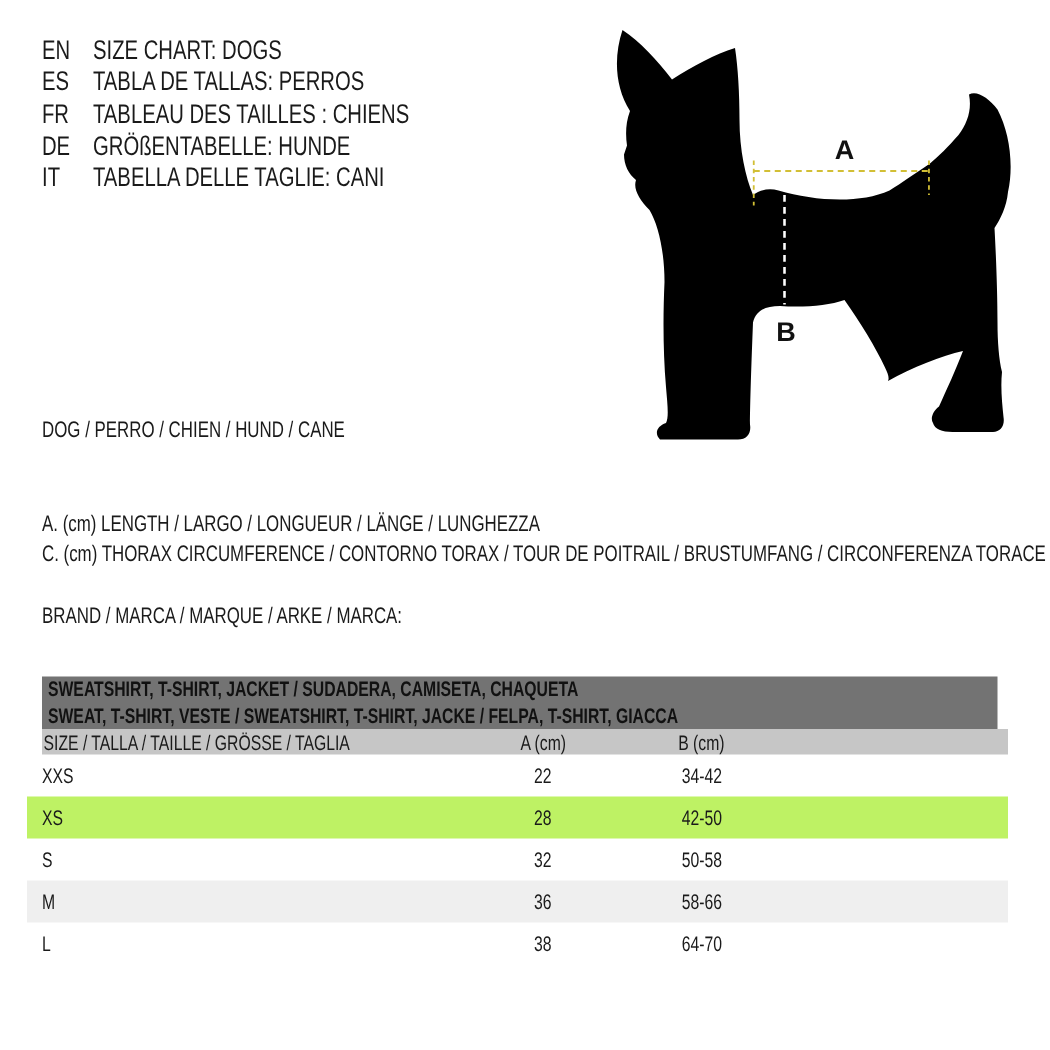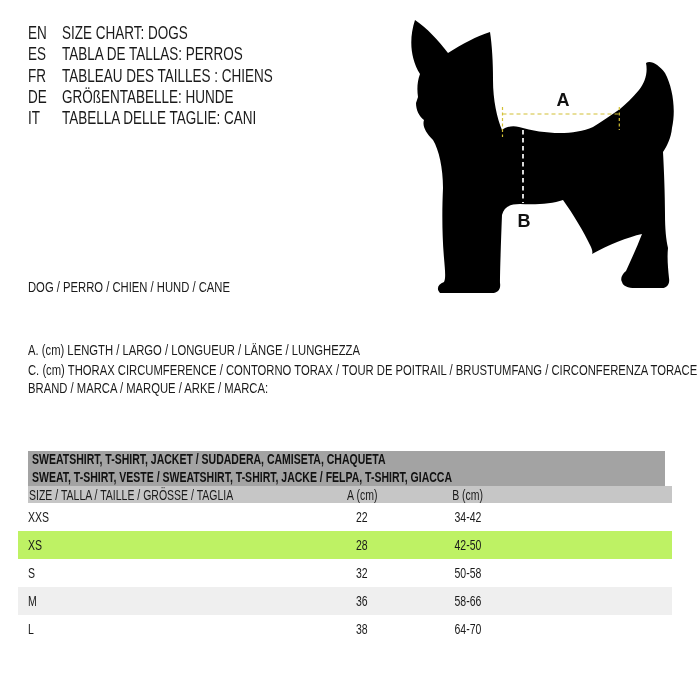--- a/index.html
+++ b/index.html
@@ -31,21 +31,21 @@
   .lang-code { width: 34px; flex: 0 0 34px; }
 
   
   .dog-figure { position: absolute; left: 380px; top: 0; width: 320px; height: 320px; }
 
   
   .textline { position: absolute; left: 28px; height: 16px; line-height: 16px; font-size: 15px; }
   .line-dog   { top: 279px; }
   .line-a     { top: 342px; }
   .line-c     { top: 362px; }
-  .line-brand { top: 380px; }
+  .line-brand { top: 403px; }
 
   
   .size-table { position: absolute; left: 18px; top: 451px; width: 654px; }
   .tbl-title {
     margin-left: 10px; width: 637px; height: 35px;
     padding-left: 4px;
     font-weight: bold; font-size: 14px; line-height: 17.5px;
     color: #111;
   }
   .tbl-title div { height: 17.5px; }
@@ -146,21 +146,21 @@
   <span class="cond">A. (cm) LENGTH / LARGO / LONGUEUR / LÄNGE / LUNGHEZZA</span>
 </div>
 <div class="textline line-c">
   <span class="cond">C. (cm) THORAX CIRCUMFERENCE / CONTORNO TORAX / TOUR DE POITRAIL / BRUSTUMFANG / CIRCONFERENZA TORACE</span>
 </div>
 <div class="textline line-brand">
   <span class="cond">BRAND / MARCA / MARQUE / ARKE / MARCA:</span>
 </div>
 
 <div class="size-table">
-  <div class="tbl-title" style="background:#a3a3a3;">
+  <div class="tbl-title" style="background:#737373;">
     <div><span class="cond">SWEATSHIRT, T-SHIRT, JACKET / SUDADERA, CAMISETA, CHAQUETA</span></div>
     <div><span class="cond">SWEAT, T-SHIRT, VESTE / SWEATSHIRT, T-SHIRT, JACKE / FELPA, T-SHIRT, GIACCA</span></div>
   </div>
   <div class="tbl-head" style="background:#c6c6c6;align-items:flex-end;">
     <span class="c-size"><span class="cond">SIZE / TALLA / TAILLE / GRÖSSE / TAGLIA</span></span>
     <span class="c-a"><span class="cond-c">A (cm)</span></span>
     <span class="c-b"><span class="cond-c">B (cm)</span></span>
   </div>
 
   <div class="tbl-row">

